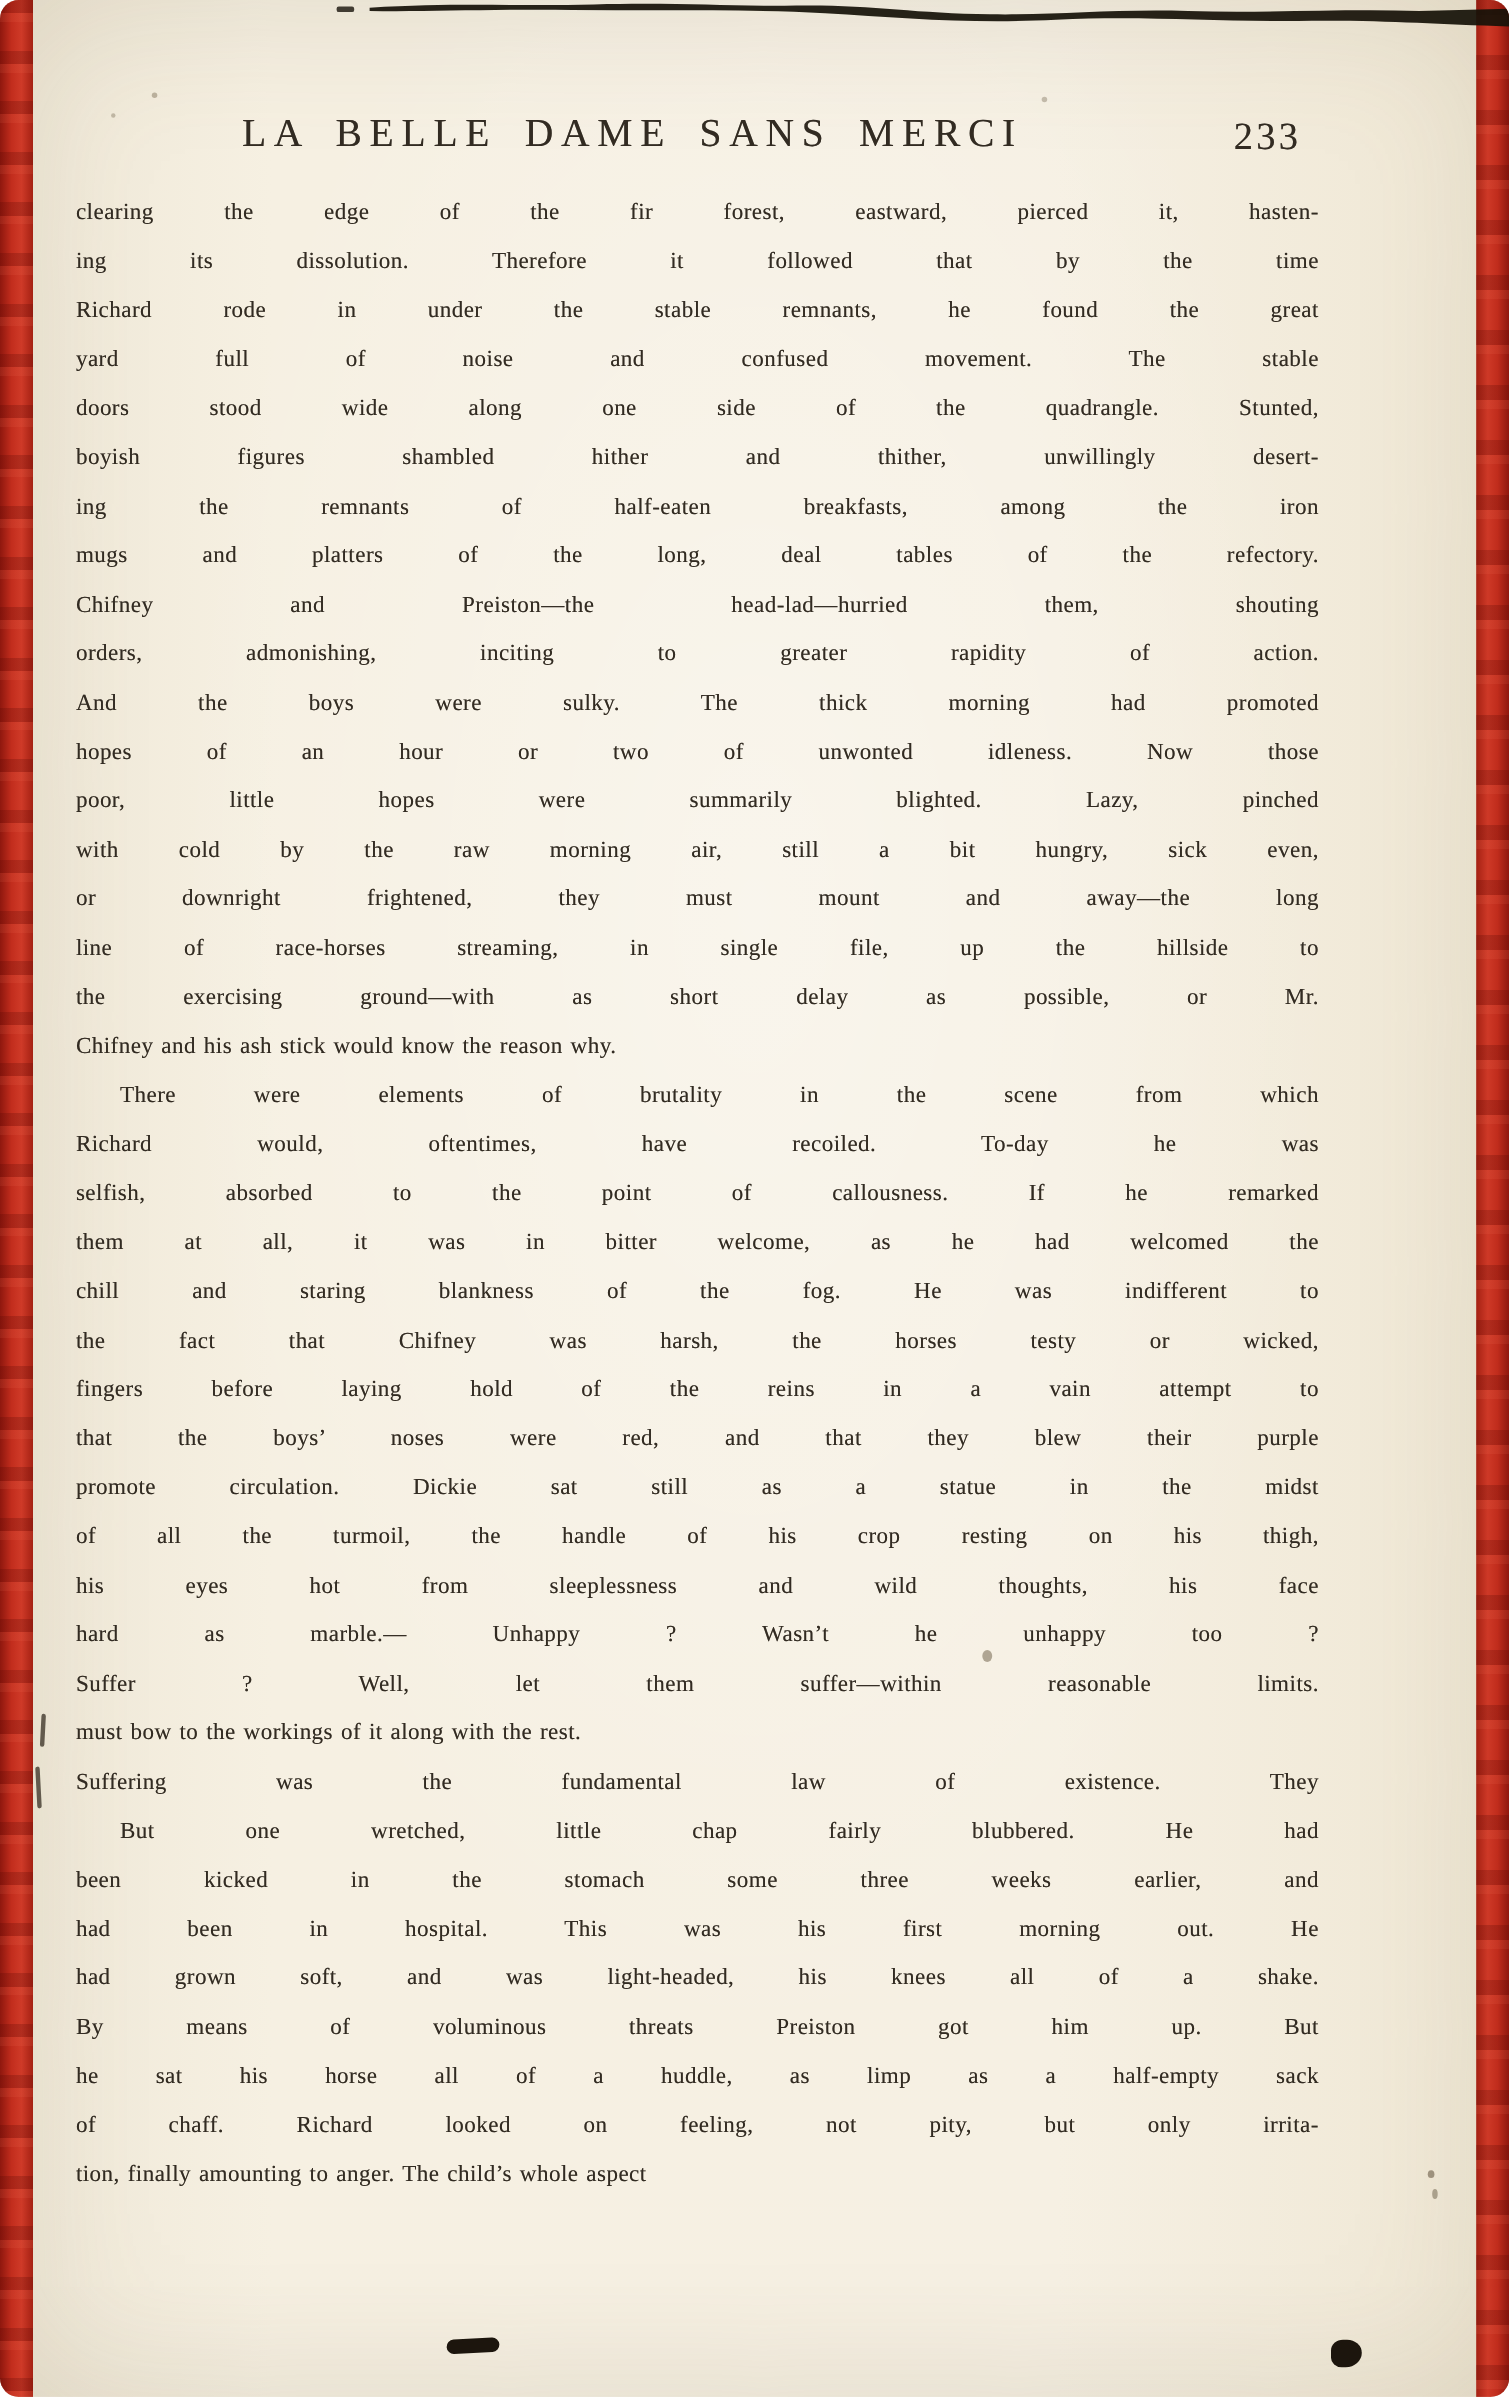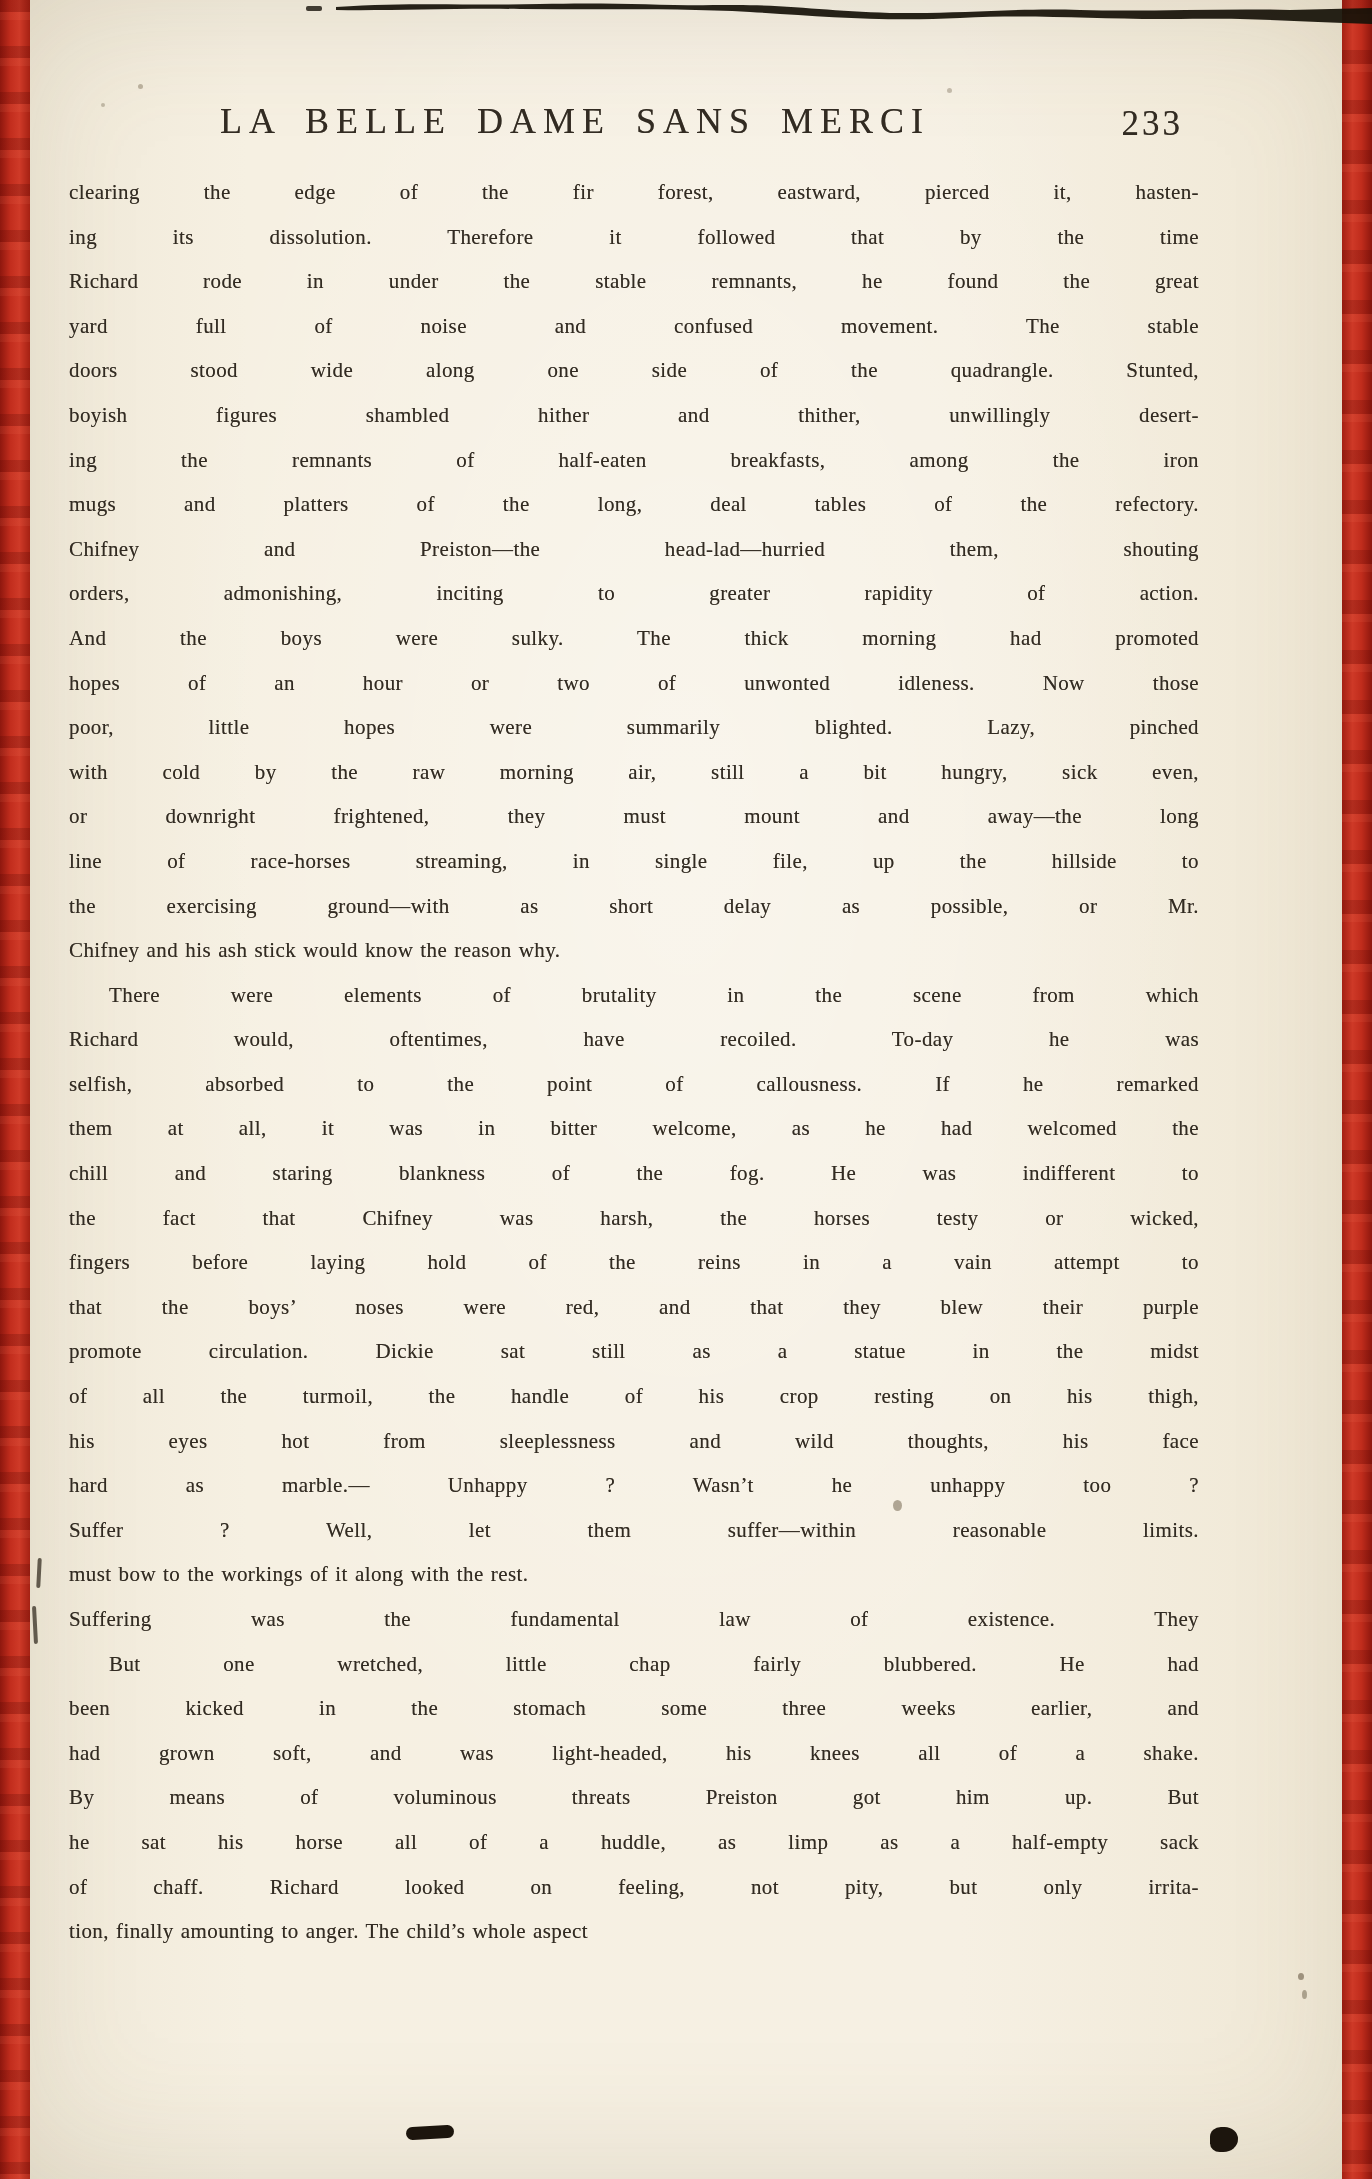--- a/index.html
+++ b/index.html
@@ -11,20 +11,21 @@
   .page {
     position: relative;
     width: 1372px;
     height: 2179px;
     overflow: hidden;
     background:
       radial-gradient(ellipse at 50% 38%, rgba(255,255,255,0.35) 0%, rgba(255,255,255,0) 55%),
       linear-gradient(90deg, #efe8d7 0%, #f6f0e2 18%, #f6f0e3 70%, #efe7d4 100%);
     box-shadow: inset 0 0 140px rgba(118, 98, 66, 0.18);
     font-family: "Liberation Serif", "DejaVu Serif", serif;
+    border-radius: 17px;
   }
 
   
   .edge-strip {
     position: absolute;
     top: 0;
     bottom: 0;
     width: 30px;
   }
   .edge-strip.left {
@@ -174,20 +175,21 @@
       <div class="line">that the boys’ noses were red, and that they blew their purple</div>
       <div class="line">promote circulation. Dickie sat still as a statue in the midst</div>
       <div class="line">of all the turmoil, the handle of his crop resting on his thigh,</div>
       <div class="line">his eyes hot from sleeplessness and wild thoughts, his face</div>
       <div class="line">hard as marble.— Unhappy ? Wasn’t he unhappy too ?</div>
       <div class="line">Suffer ? Well, let them suffer—within reasonable limits.</div>
       <div class="line para-end">must bow to the workings of it along with the rest.</div>
       <div class="line">Suffering was the fundamental law of existence. They</div>
       <div class="line indent">But one wretched, little chap fairly blubbered. He had</div>
       <div class="line">been kicked in the stomach some three weeks earlier, and</div>
+      <div class="line">had been in hospital. This was his first morning out. He</div>
       <div class="line">had grown soft, and was light-headed, his knees all of a shake.</div>
       <div class="line">By means of voluminous threats Preiston got him up. But</div>
       <div class="line">he sat his horse all of a huddle, as limp as a half-empty sack</div>
       <div class="line">of chaff. Richard looked on feeling, not pity, but only irrita-</div>
       <div class="line para-end">tion, finally amounting to anger. The child’s whole aspect</div>
     </div>
 
   <div class="margin-mark m1"></div>
   <div class="margin-mark m2"></div>
 

